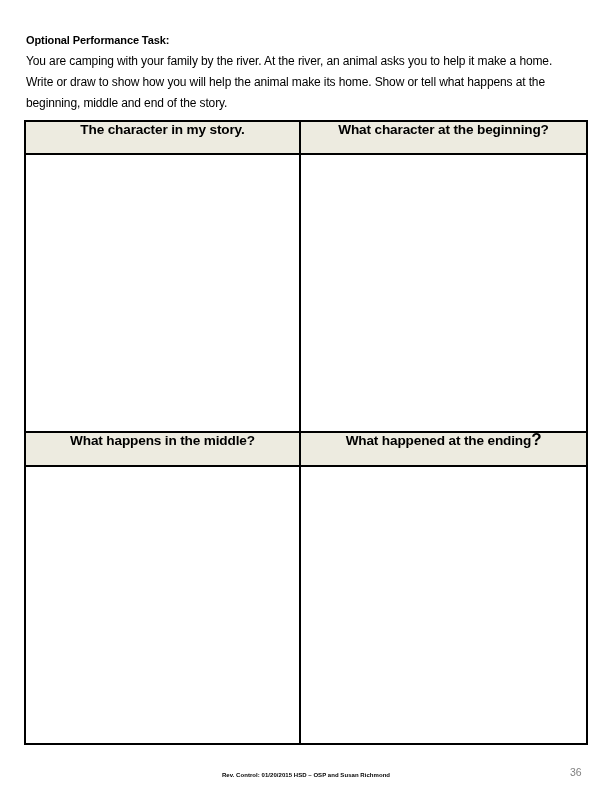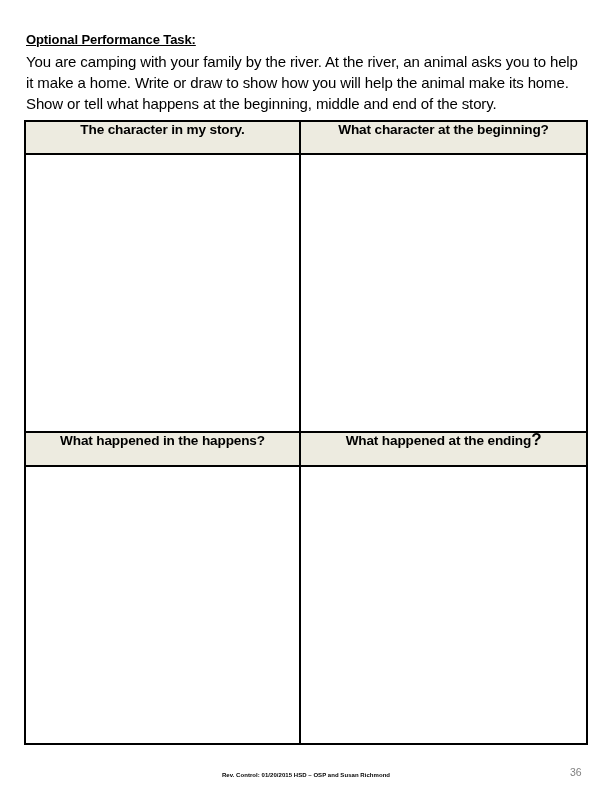--- a/index.html
+++ b/index.html
@@ -27,30 +27,29 @@
   }
 
   
   .intro {
     position: absolute;
     left: 26px;
     top: 30px;
     width: 556px;
   }
   .intro-title {
-    font-size: 13px;
+    font-size: 11px;
     font-weight: bold;
-    text-decoration: underline;
     letter-spacing: -0.1px;
     line-height: 20px;
     margin: 0 0 1px 0;
     white-space: nowrap;
   }
   .intro-body {
-    font-size: 15px;
+    font-size: 12px;
     font-weight: normal;
     line-height: 21.2px;
     letter-spacing: -0.12px;
     margin: 0;
     text-align: left;
     width: 552px;
   }
 
   
   .story-table {
@@ -150,21 +149,21 @@
       <tr>
         <td class="answer-cell">
           <span></span>
         </td>
         <td class="answer-cell">
           <span></span>
         </td>
       </tr>
       <tr>
         <td class="hdr-cell">
-          <span class="hdr-text">What happened in the happens?</span>
+          <span class="hdr-text">What happens in the middle?</span>
         </td>
         <td class="hdr-cell">
           <span class="hdr-text">What happened at the ending<span class="big-q">?</span></span>
         </td>
       </tr>
       <tr>
         <td class="answer-cell-2">
           <span></span>
         </td>
         <td class="answer-cell-2">

